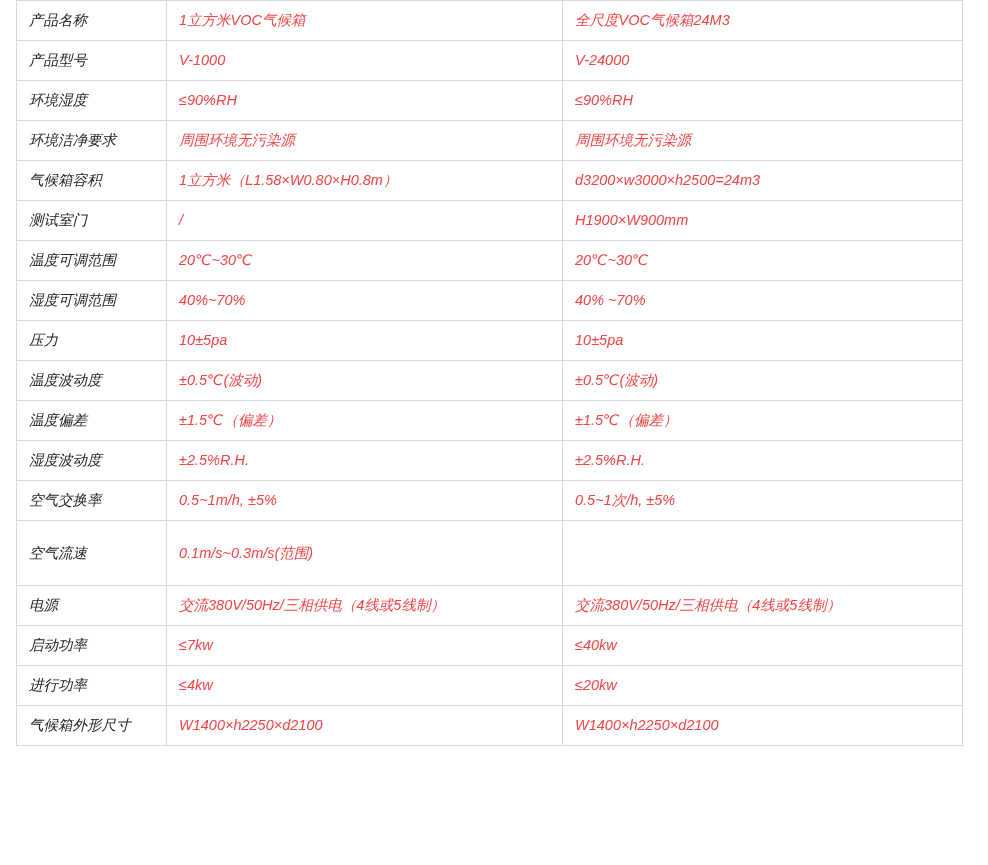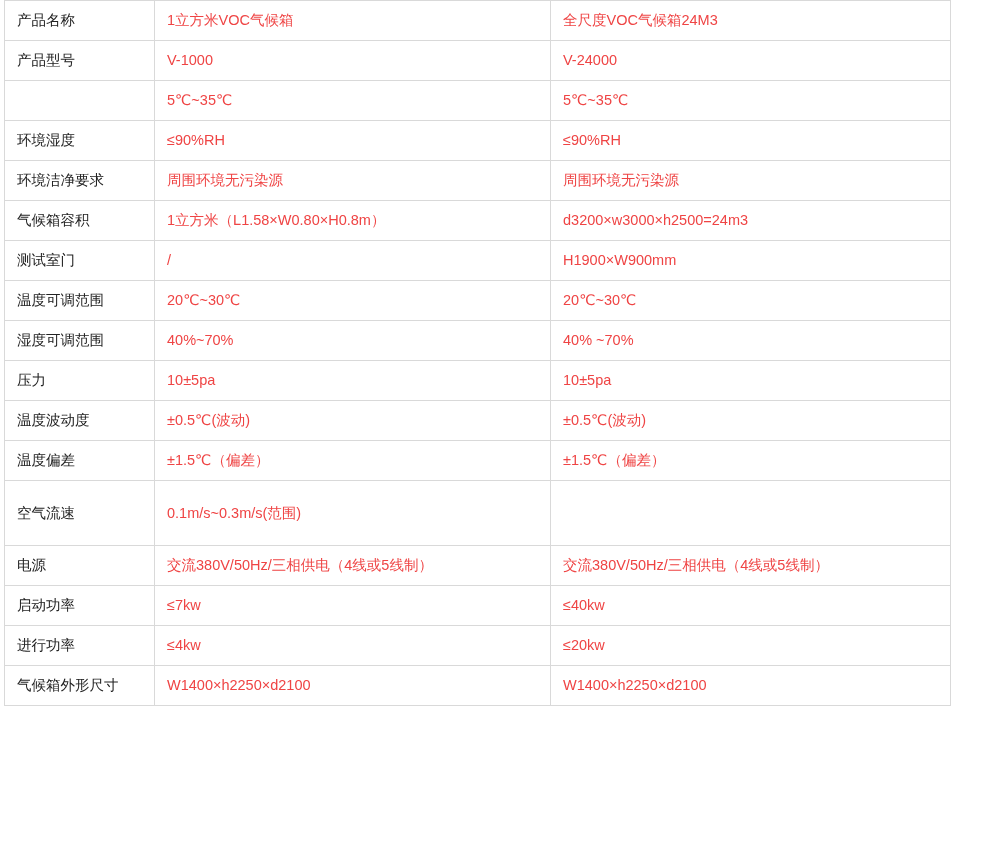--- a/index.html
+++ b/index.html
@@ -10,22 +10,23 @@
   body {
     font-family: "Liberation Sans", "DejaVu Sans", sans-serif;
     width: 988px;
     height: 865px;
     overflow: hidden;
     color: #1a1a1a;
   }
   .spec-table {
     border-collapse: collapse;
     width: 946px;
-    margin: 0 0 0 4px;
+    margin: 0 0 0 16px;
     table-layout: fixed;
+    font-style: italic;
   }
   .spec-table col.c0 { width: 150px; }
   .spec-table col.c1 { width: 396px; }
   .spec-table col.c2 { width: 400px; }
   .spec-table td {
     border: 1px solid #d9d9d9;
     padding: 9px 10px 9px 12px;
     font-size: 14.5px;
     line-height: 1.45;
     vertical-align: middle;
@@ -60,25 +61,20 @@
       <td class="label">产品名称</td>
       <td class="value">1立方米VOC气候箱</td>
       <td class="value">全尺度VOC气候箱24M3</td>
     </tr>
     <tr>
       <td class="label">产品型号</td>
       <td class="value">V-1000</td>
       <td class="value">V-24000</td>
     </tr>
     <tr>
-      <td class="label"></td>
-      <td class="value">5℃~35℃</td>
-      <td class="value">5℃~35℃</td>
-    </tr>
-    <tr>
       <td class="label">环境湿度</td>
       <td class="value">≤90%RH</td>
       <td class="value">≤90%RH</td>
     </tr>
     <tr>
       <td class="label">环境洁净要求</td>
       <td class="value">周围环境无污染源</td>
       <td class="value">周围环境无污染源</td>
     </tr>
     <tr>
@@ -109,20 +105,30 @@
     <tr>
       <td class="label">温度波动度</td>
       <td class="value">±0.5℃(波动)</td>
       <td class="value">±0.5℃(波动)</td>
     </tr>
     <tr>
       <td class="label">温度偏差</td>
       <td class="value">±1.5℃（偏差）</td>
       <td class="value">±1.5℃（偏差）</td>
     </tr>
+    <tr>
+      <td class="label">湿度波动度</td>
+      <td class="value">±2.5%R.H.</td>
+      <td class="value">±2.5%R.H.</td>
+    </tr>
+    <tr>
+      <td class="label">空气交换率</td>
+      <td class="value">0.5~1m/h, ±5%</td>
+      <td class="value">0.5~1次/h, ±5%</td>
+    </tr>
     <tr class="tall">
       <td class="label">空气流速</td>
       <td class="value">0.1m/s~0.3m/s(范围)</td>
       <td class="value"></td>
     </tr>
     <tr>
       <td class="label">电源</td>
       <td class="value">交流380V/50Hz/三相供电（4线或5线制）</td>
       <td class="value">交流380V/50Hz/三相供电（4线或5线制）</td>
     </tr>

